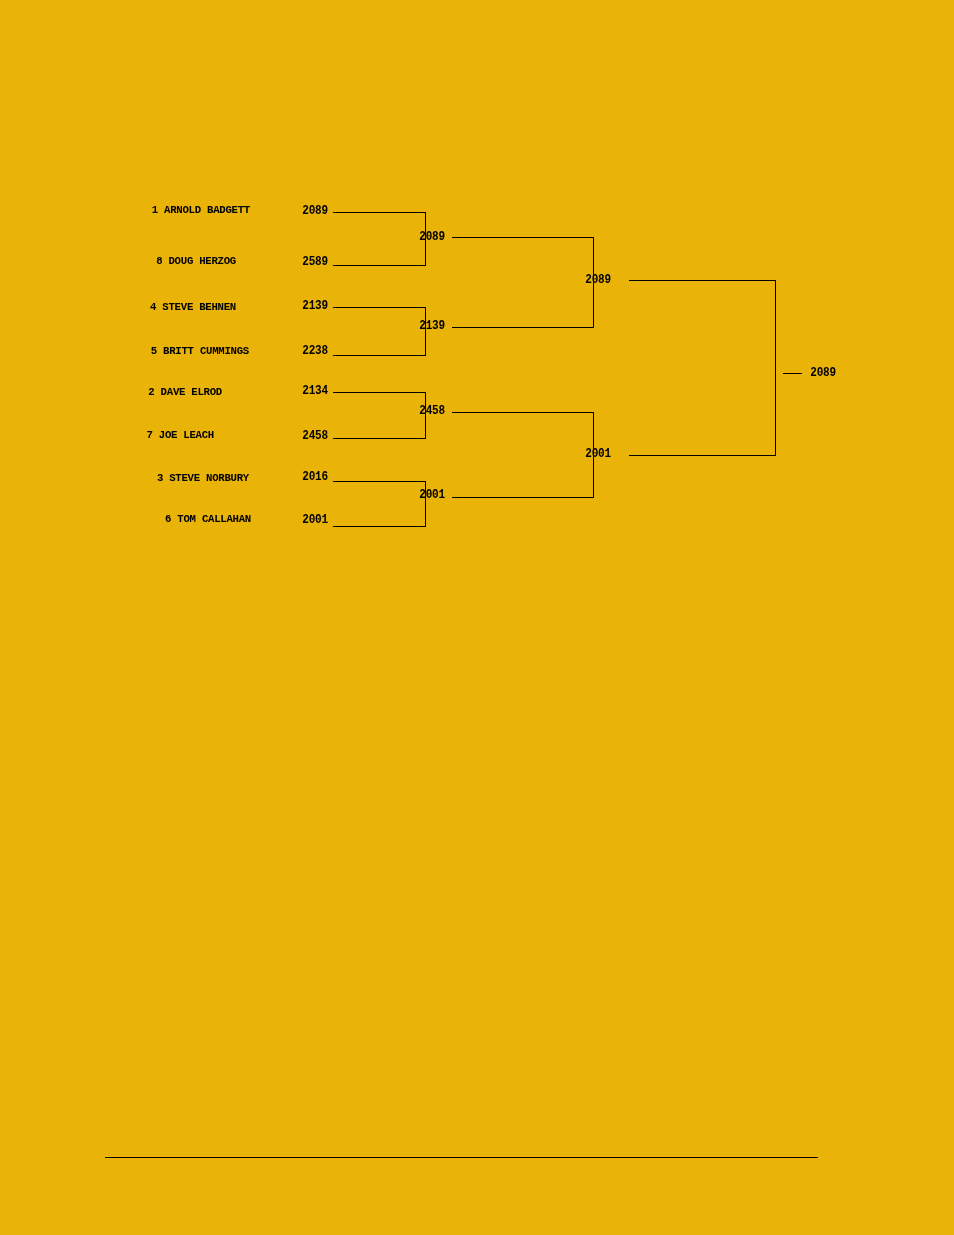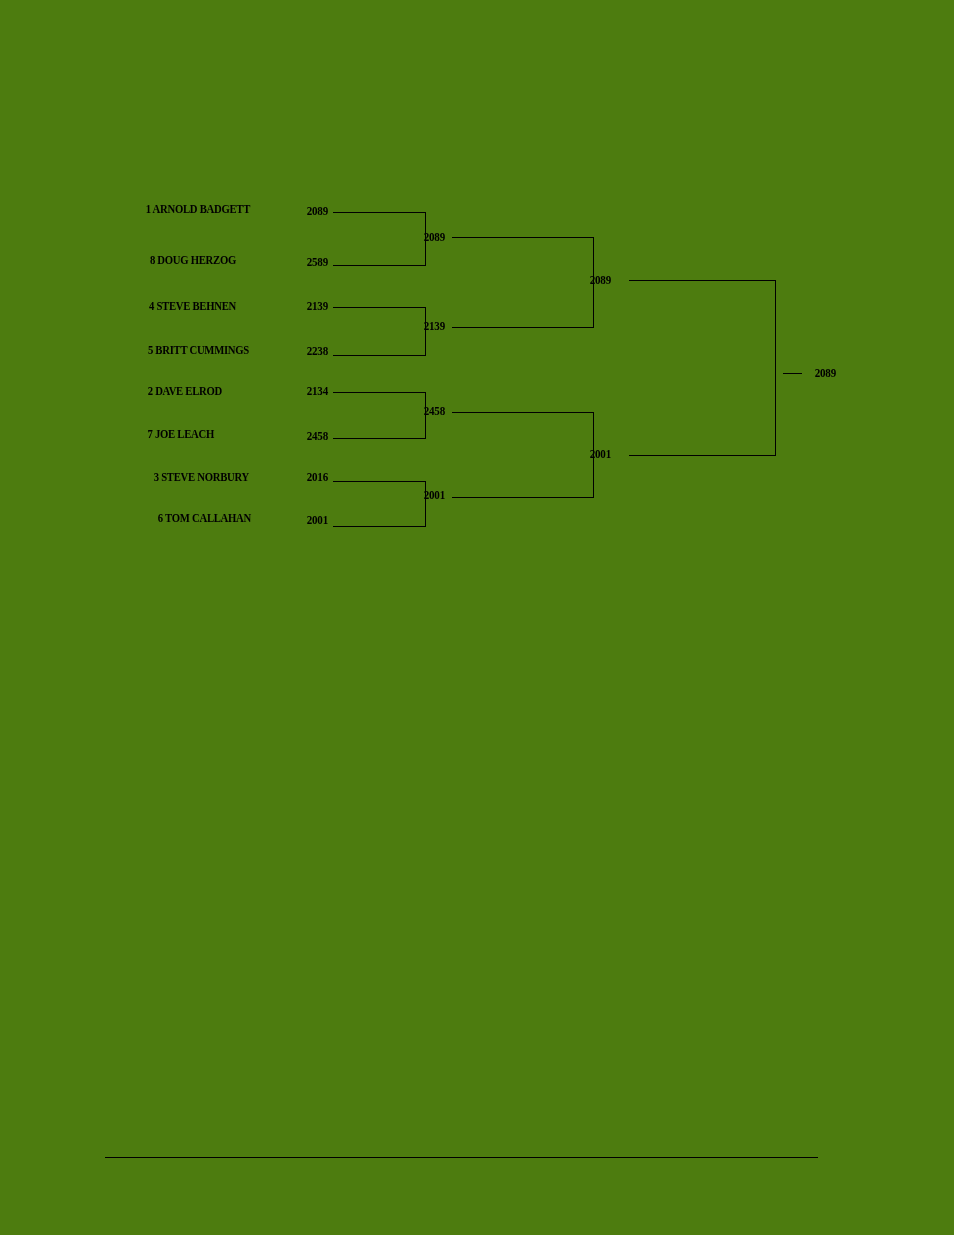--- a/index.html
+++ b/index.html
@@ -4,22 +4,22 @@
 <style>
   html, body {
     margin: 0;
     padding: 0;
     background: #ffffff;
   }
   #page {
     position: relative;
     width: 954px;
     height: 1235px;
-    background: #4d7c0f;
-    font-family: Liberation Serif, serif;
+    background: #eab308;
+    font-family: Liberation Mono, monospace;
     overflow: hidden;
   }
 
   
   .seed-name {
     position: absolute;
     font-size: 11.5px;
     font-weight: bold;
     color: #000000;
     letter-spacing: -0.3px;

